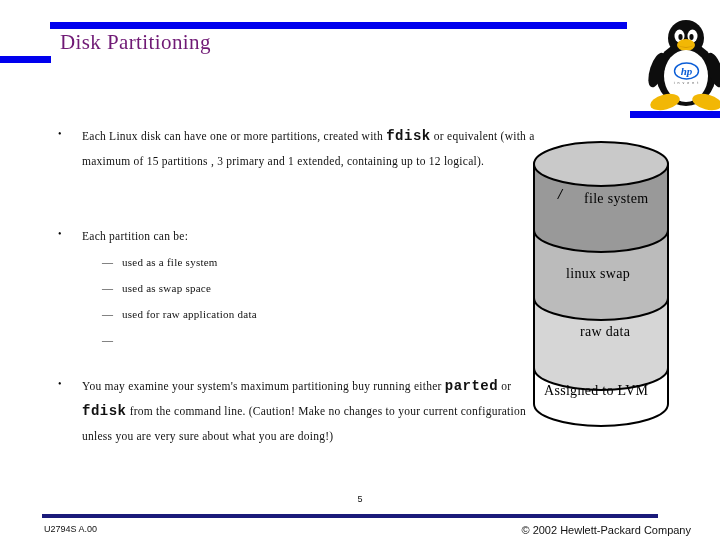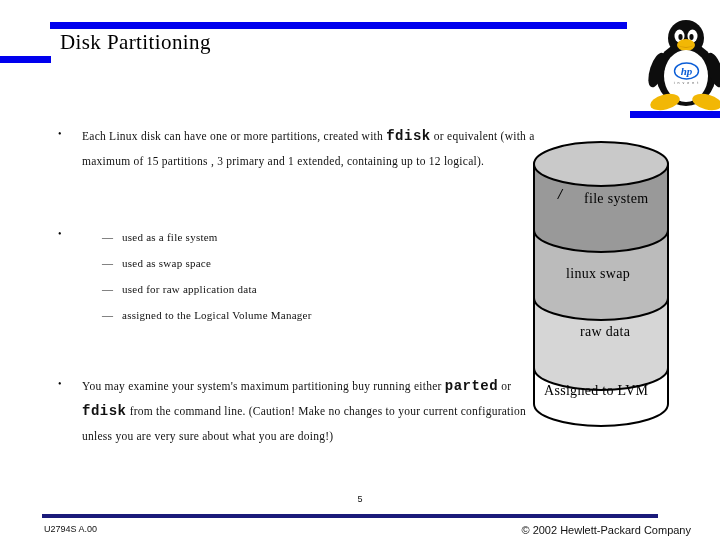--- a/index.html
+++ b/index.html
@@ -43,21 +43,21 @@
   }
 
   
   .slide-title {
     position: absolute;
     left: 60px;
     top: 30px;
     font-family: "Liberation Serif", serif;
     font-size: 21px;
     letter-spacing: 0.4px;
-    color: #000000;
+    color: #701a75;
     white-space: nowrap;
   }
 
   
   .tux-logo {
     position: absolute;
     left: 640px;
     top: 18px;
     width: 92px;
     height: 94px;
@@ -227,36 +227,36 @@
 
 <div class="content">
 
   <div class="bullet-row b1">
     <span class="bullet-mark">•</span>
     <span class="bullet-text"><span>Each Linux disk can have one or more partitions, created with </span><span class="mono">fdisk</span><span> or equivalent (with a maximum of 15 partitions ,  3 primary and 1 extended, containing up to 12 logical).</span></span>
   </div>
 
   <div class="bullet-row b2">
     <span class="bullet-mark">•</span>
+    <span class="bullet-text">Each partition can be:</span>
     <ul class="sub-list">
       <li class="sub-item">
         <span class="sub-dash">—</span>
         <span>used as a file system</span>
       </li>
       <li class="sub-item">
         <span class="sub-dash">—</span>
         <span>used as swap space</span>
       </li>
       <li class="sub-item">
         <span class="sub-dash">—</span>
         <span>used for raw application data</span>
       </li>
       <li class="sub-item">
         <span class="sub-dash">—</span>
-        <span>assigned to the Logical Volume Manager</span>
       </li>
     </ul>
   </div>
 
   <div class="bullet-row b3">
     <span class="bullet-mark">•</span>
     <span class="bullet-text"><span>You may examine your system's maximum partitioning buy running either </span><span class="mono">parted</span><span> or </span><span class="mono">fdisk</span><span> from the command line.  (Caution! Make no changes to your current configuration unless you are very sure about what you are doing!)</span></span>
   </div>
 
 </div>

